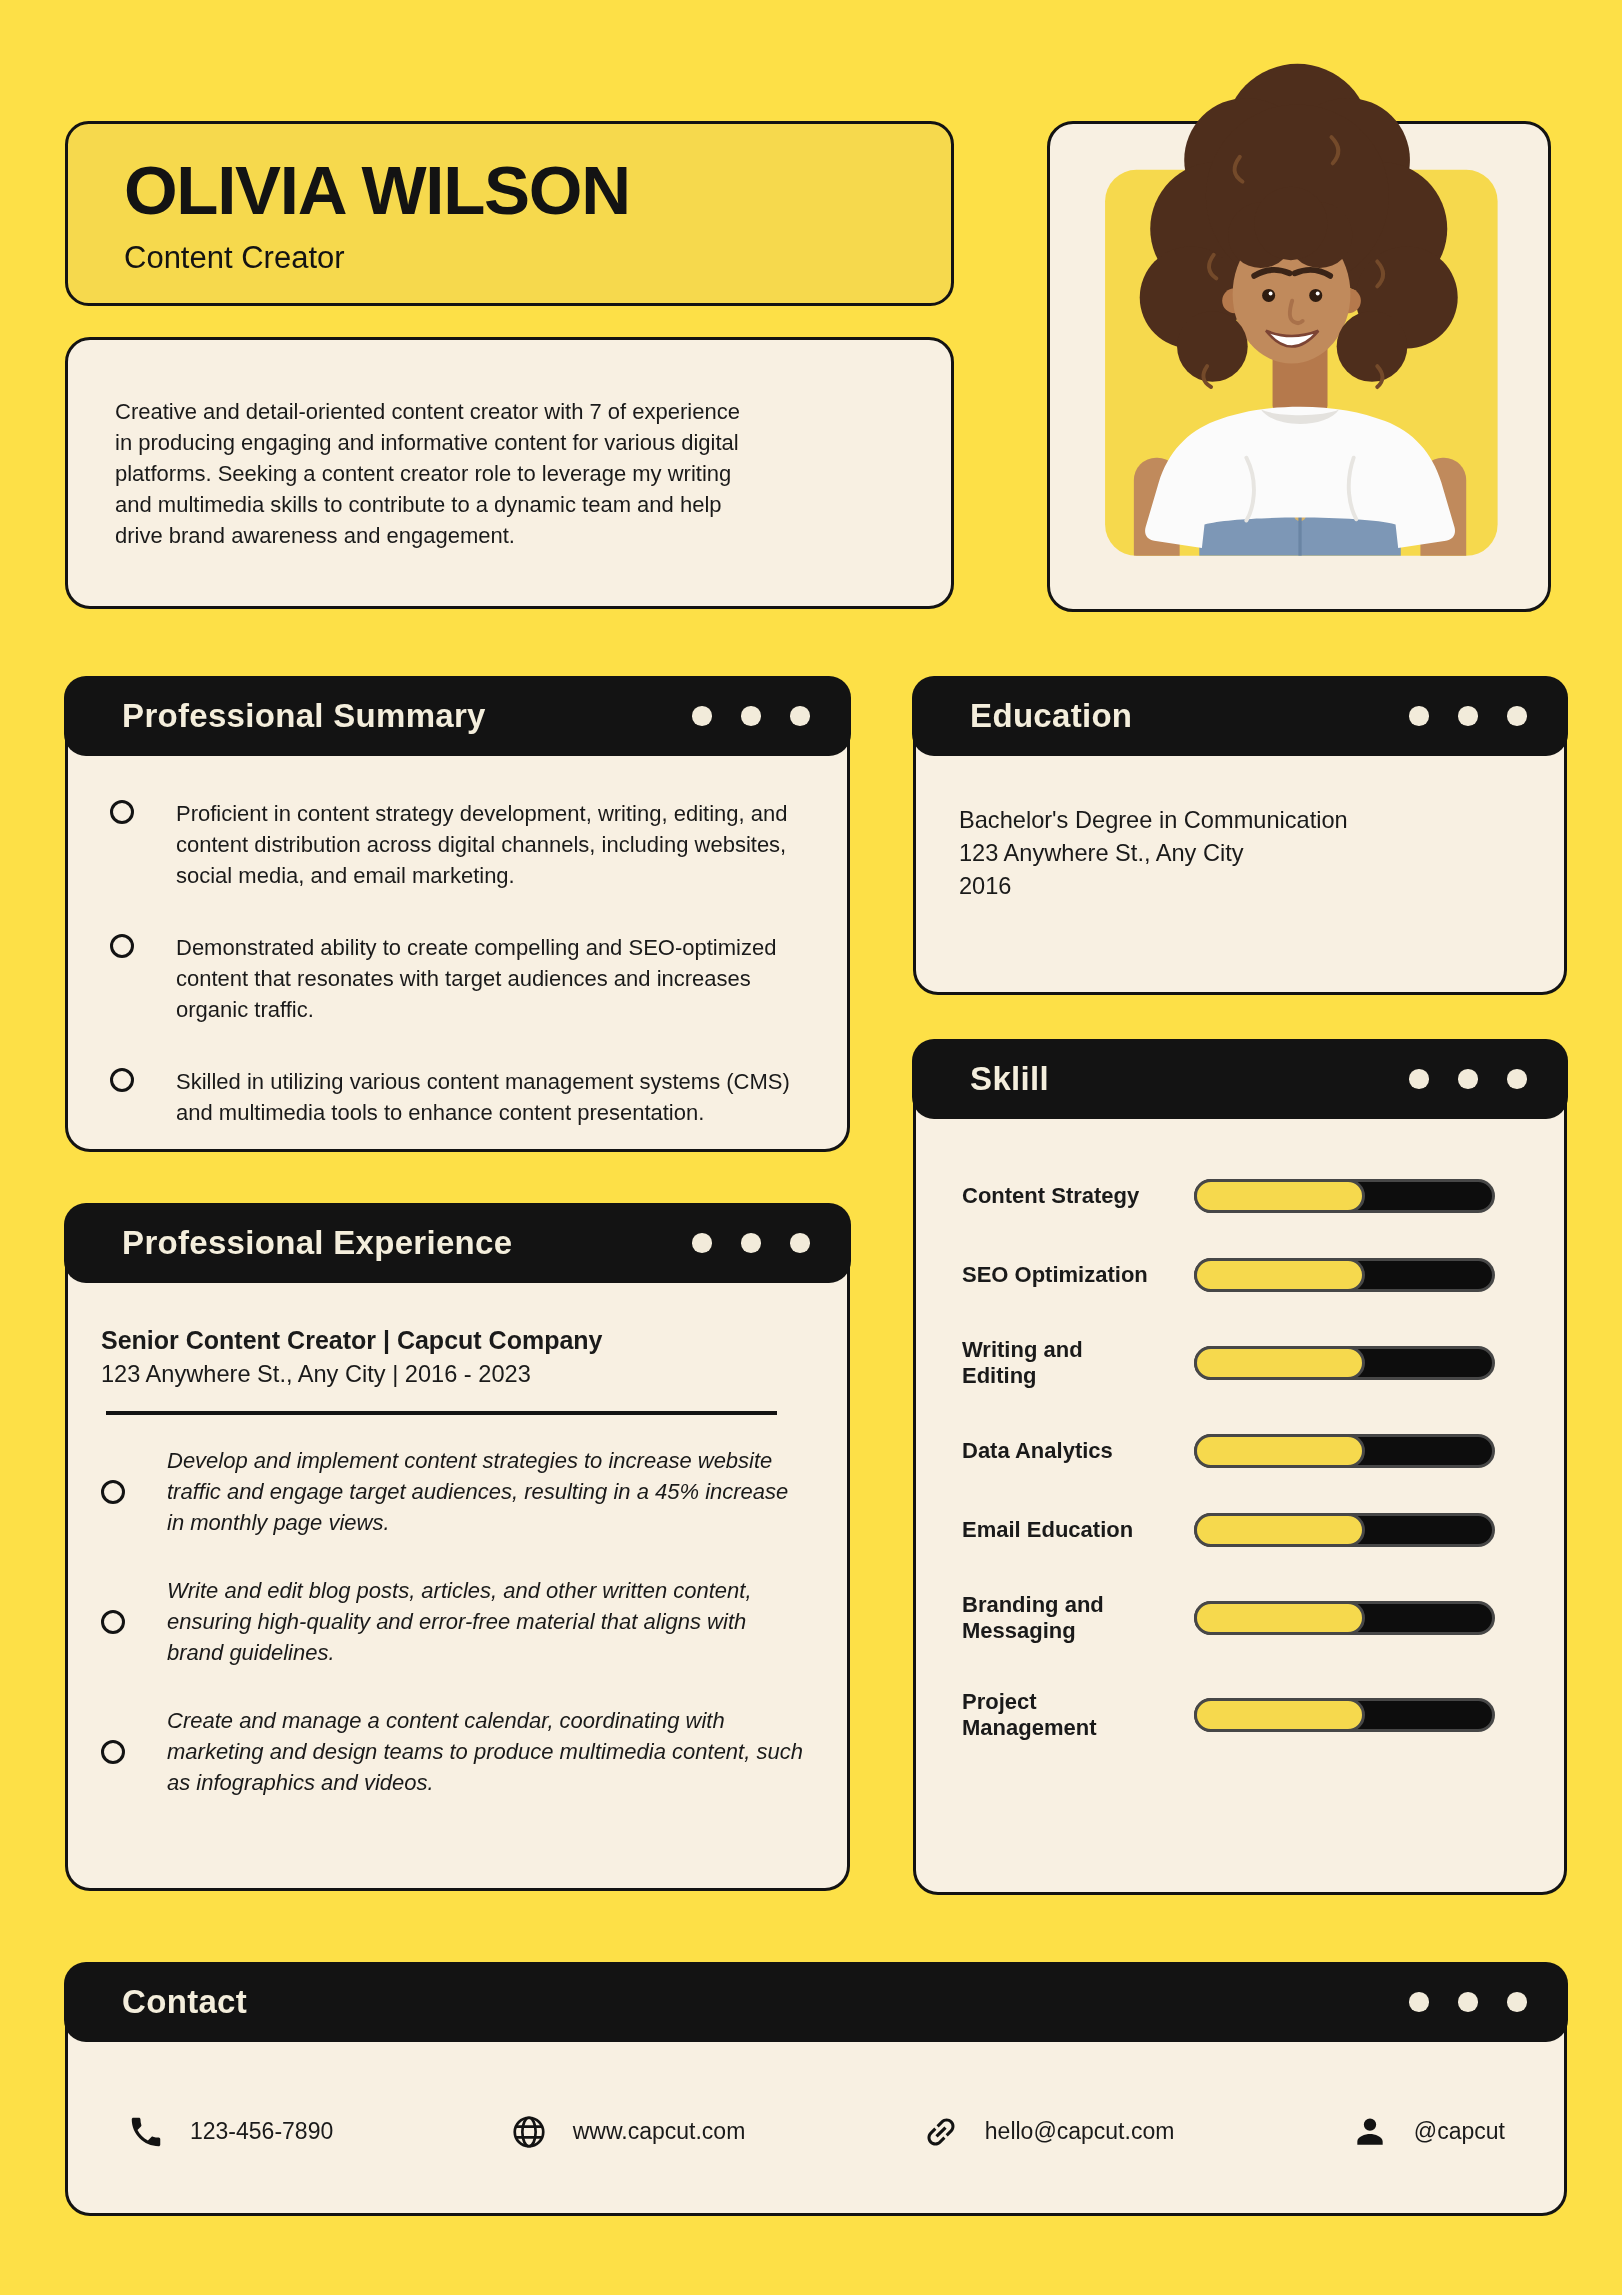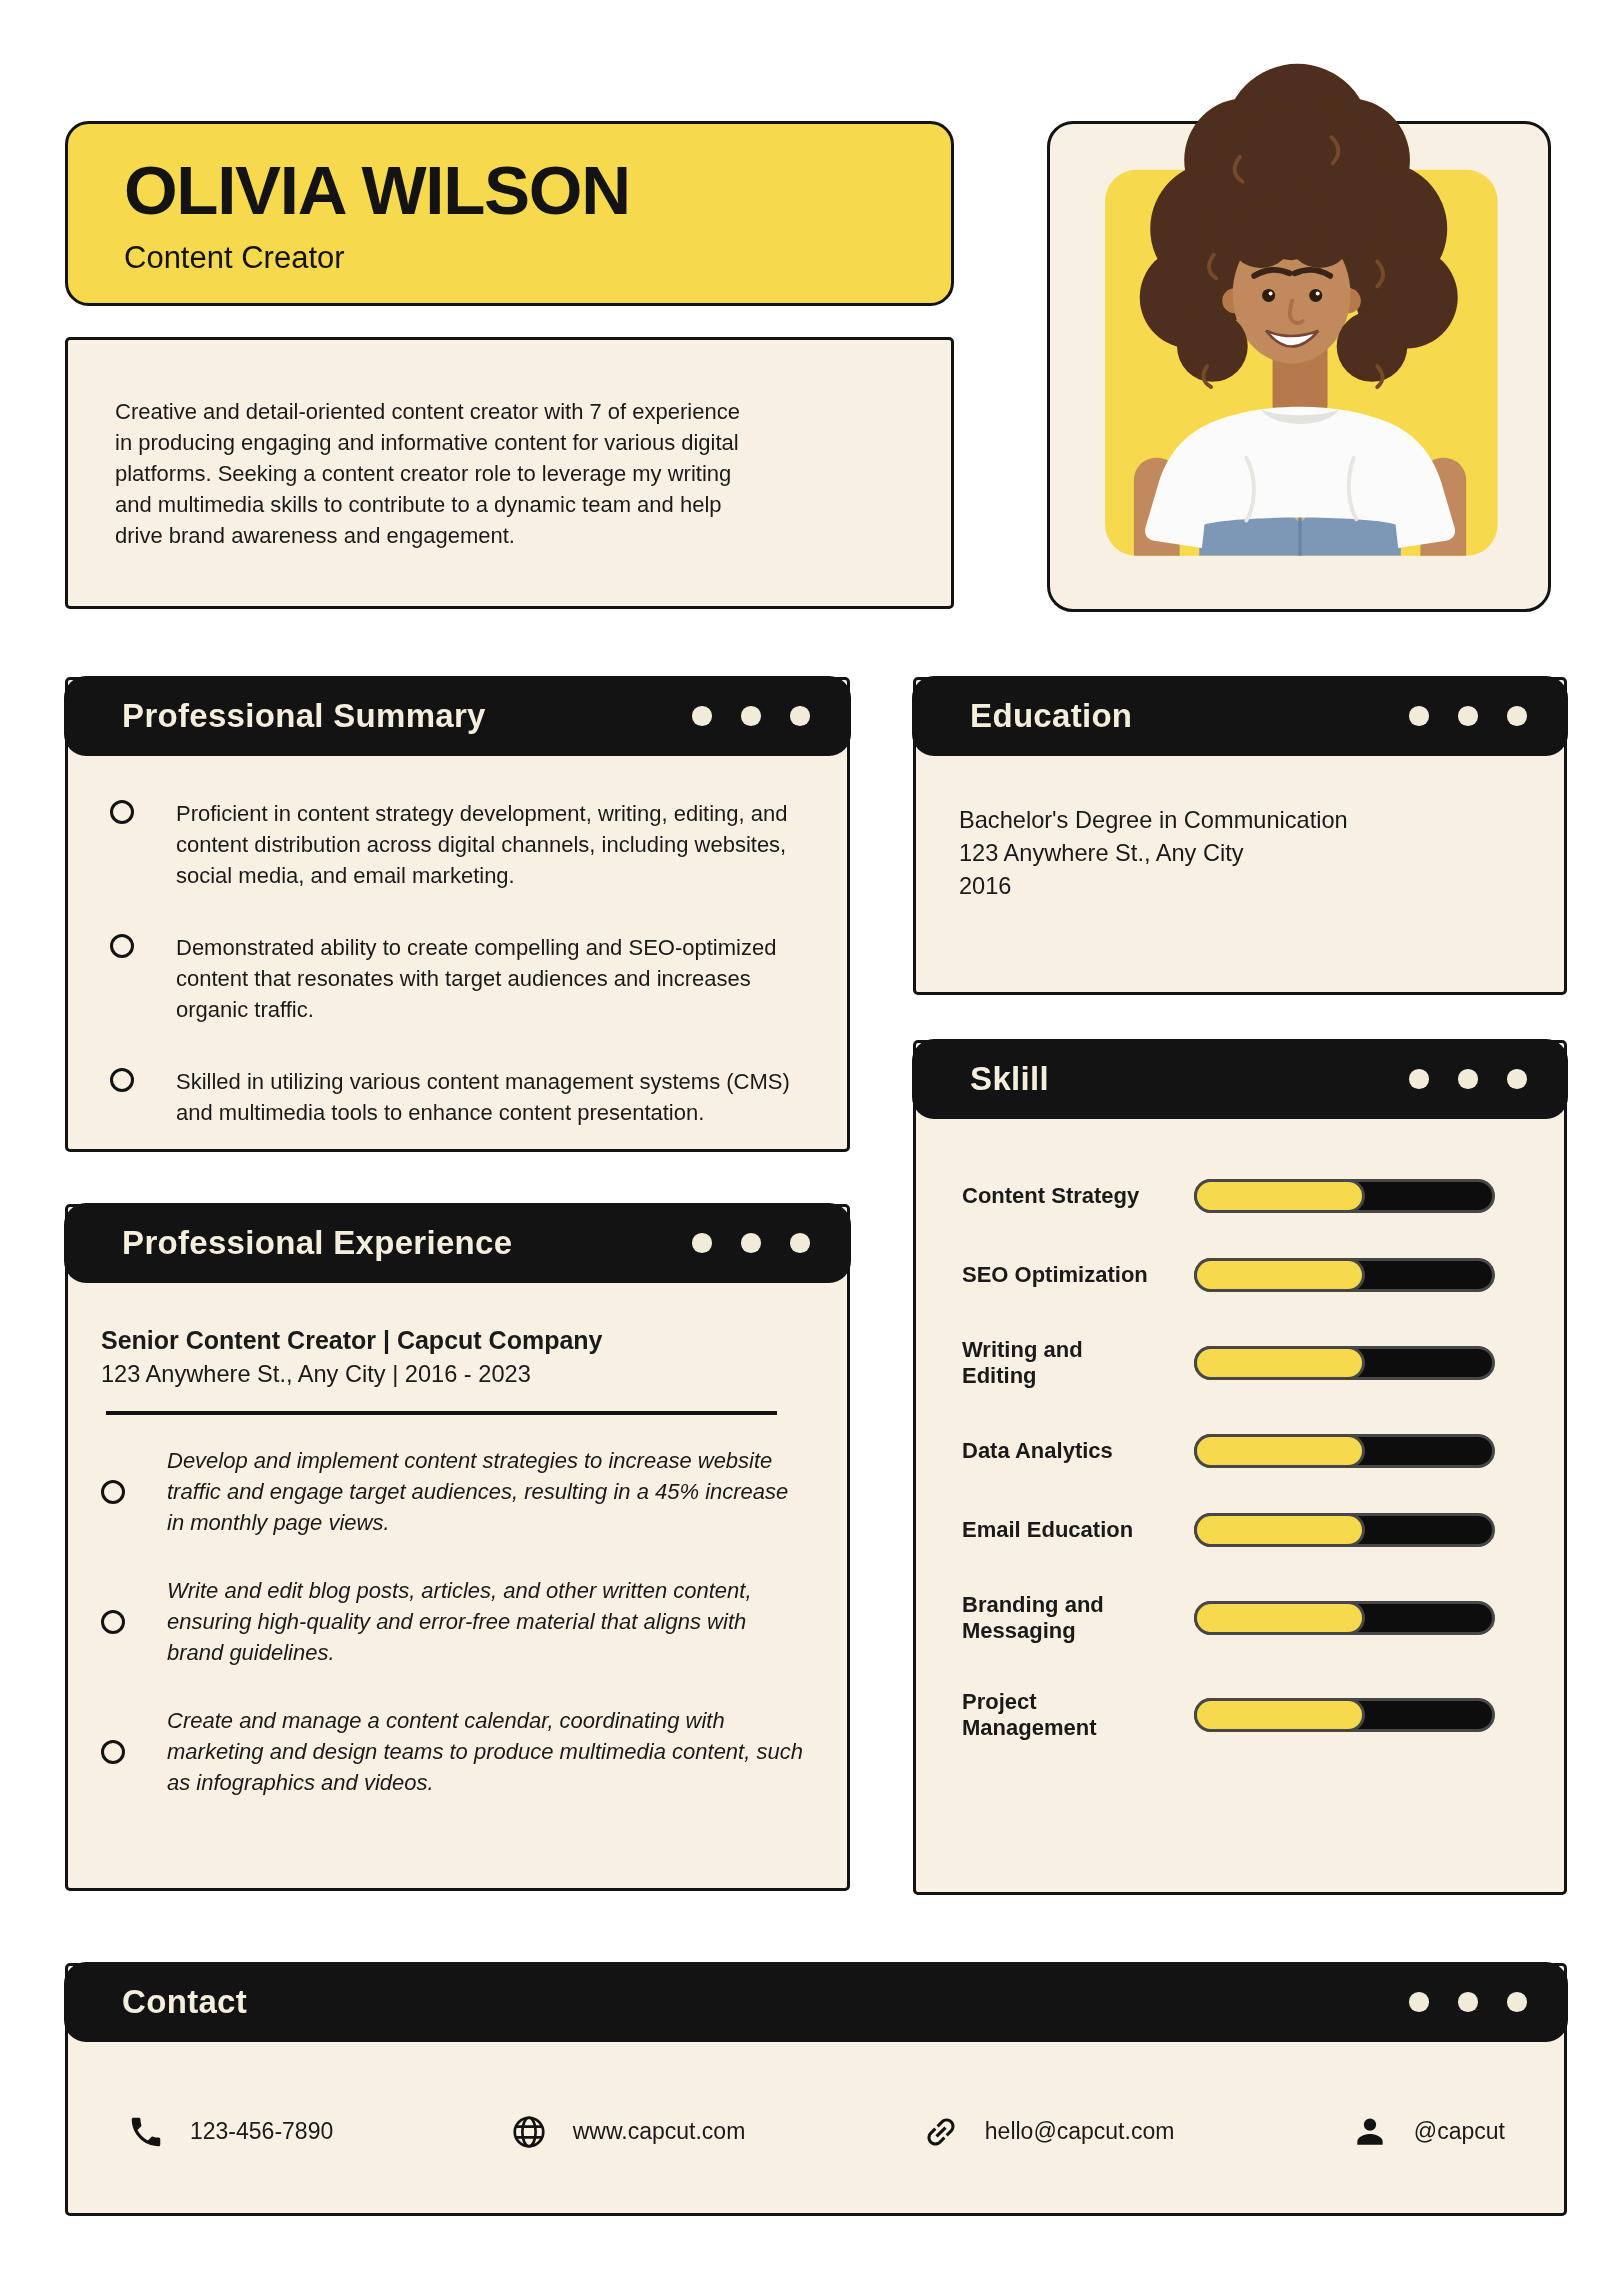--- a/index.html
+++ b/index.html
@@ -1,30 +1,30 @@
 <!DOCTYPE html>
 <html style="font-size:10.5px"><head>
 <meta charset="utf-8">
 <style>
   * { margin:0; padding:0; box-sizing:border-box; }
   html,body { background:#ddd7cb; }
   .page {
     position:relative;
     width:1623px; height:2295px;
-    background:#ffffff;
+    background:#fde047;
     font-family:"Liberation Sans", sans-serif;
     color:#1a1a1a;
     overflow:hidden;
   }
   
   .card {
     position:absolute;
     background:#f8f0e2;
     border:3.9px solid #131313;
-    border-radius:5px;
+    border-radius:25px;
   }
   .card::before {
     content:""; position:absolute; inset:-3.9px;
     transform:translate(11.8px,14.4px);
     background:#f6d94d;
     border:3.9px solid #131313;
     border-radius:25px;
     z-index:-1;
   }
   .shadow-black::before { background:#131313; }

